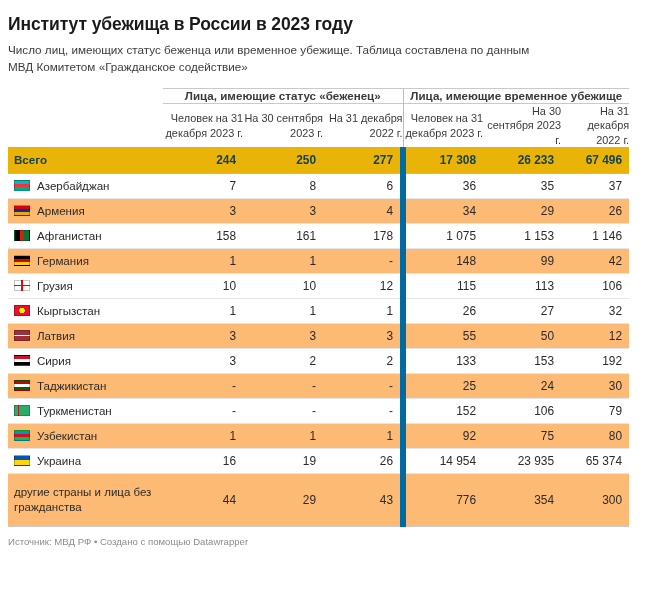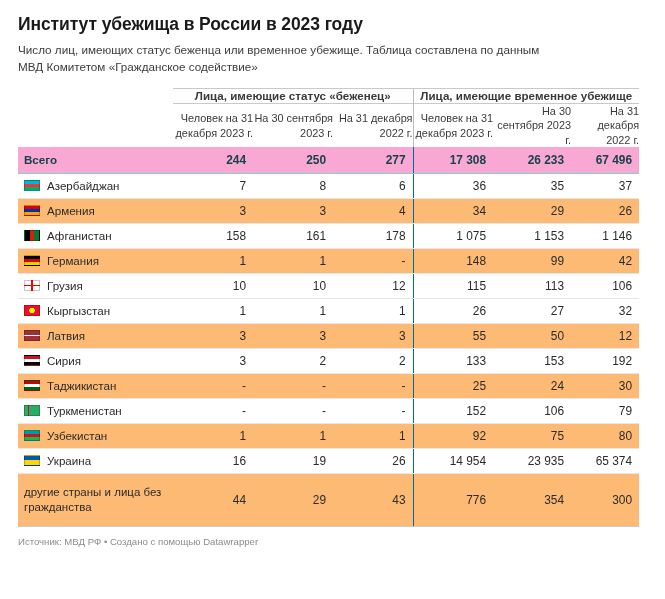--- a/index.html
+++ b/index.html
@@ -11,21 +11,21 @@
     width: 665px;
     height: 599px;
     font-family: "Liberation Sans", sans-serif;
     color: #2b2b2b;
     overflow: hidden;
   }
   .page {
     width: 574px;
     height: 599px;
     box-sizing: border-box;
-    padding: 10px 22px 0 18px;
+    padding: 10px 22px 0 8px;
     position: relative;
   }
   .title {
     font-size: 17.5px;
     font-weight: bold;
     color: #1a1a1a;
     line-height: 1.25;
     margin: 4px 0 6px 0;
     letter-spacing: -0.1px;
   }
@@ -83,28 +83,28 @@
     height: 24px;
     border-bottom: 1px solid #e6e6e6;
   }
   tbody tr td.num {
     text-align: right;
     padding-right: 7px;
     color: #2b2b2b;
     font-size: 11.9px;
   }
   tbody tr td.sep {
-    border-left: 1px solid #0369a1;
+    border-left: 6px solid #0369a1;
   }
   tbody tr td.lbl {
     padding-left: 6px;
     color: #2b2b2b;
   }
   tbody tr.total td {
-    background: #f9a8d4;
+    background: #eab308;
     font-weight: bold;
     color: #16424a;
     border-bottom: 1px solid #7cd0e0;
     height: 26px;
   }
   tbody tr.total td.lbl { color: #16424a; }
   tbody tr.total td.num { color: #16424a; }
   tbody tr.alt td {
     background: #fdba74;
   }

